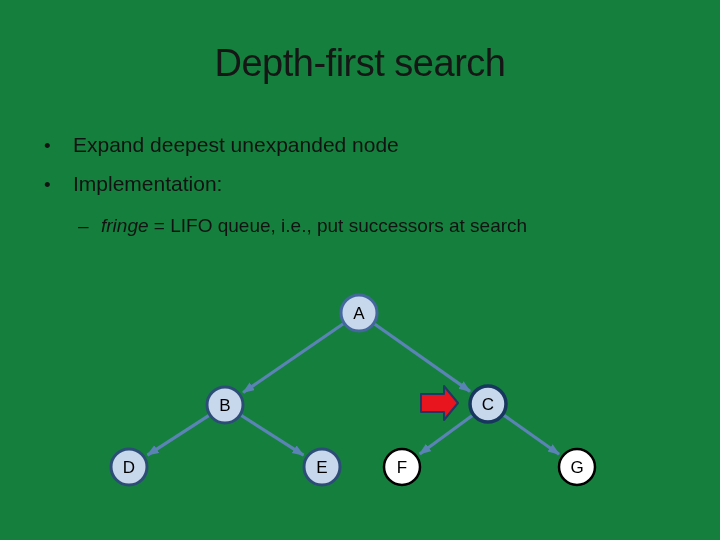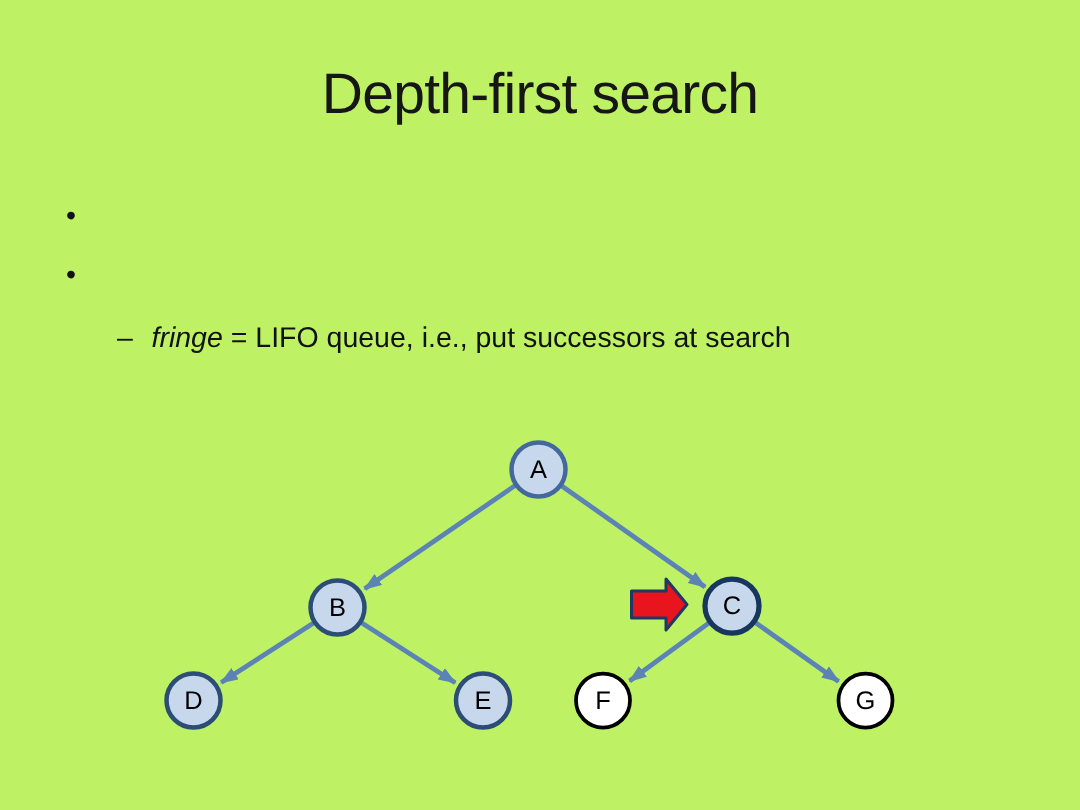--- a/index.html
+++ b/index.html
@@ -4,21 +4,21 @@
 <style>
   html, body {
     margin: 0;
     padding: 0;
     background: #ffffff;
   }
   .slide {
     position: relative;
     width: 720px;
     height: 540px;
-    background: #bef264;
+    background: #15803d;
     overflow: hidden;
     font-family: "Liberation Sans", "DejaVu Sans", sans-serif;
     color: #111111;
   }
   .title {
     position: absolute;
     top: 42px;
     left: 0;
     width: 100%;
     margin: 0;
@@ -77,24 +77,26 @@
 </style>
 </head>
 <body>
 
 <div class="slide">
 
   <h1 class="title">Depth-first search</h1>
 
   <div class="bullet-row b1">
     <span class="glyph">•</span>
+    <span>Expand deepest unexpanded node</span>
   </div>
 
   <div class="bullet-row b2">
     <span class="glyph">•</span>
+    <span>Implementation:</span>
   </div>
 
   <div class="sub-row">
     <span class="dash">–</span>
     <span><em>fringe</em><span> = LIFO queue, i.e., put successors at search</span></span>
   </div>
 
   <svg class="tree" id="tree-svg" viewBox="0 0 720 540">
       <defs>
         <marker id="ah" markerWidth="14" markerHeight="11" refX="11" refY="4.5" orient="auto" markerUnits="userSpaceOnUse">

